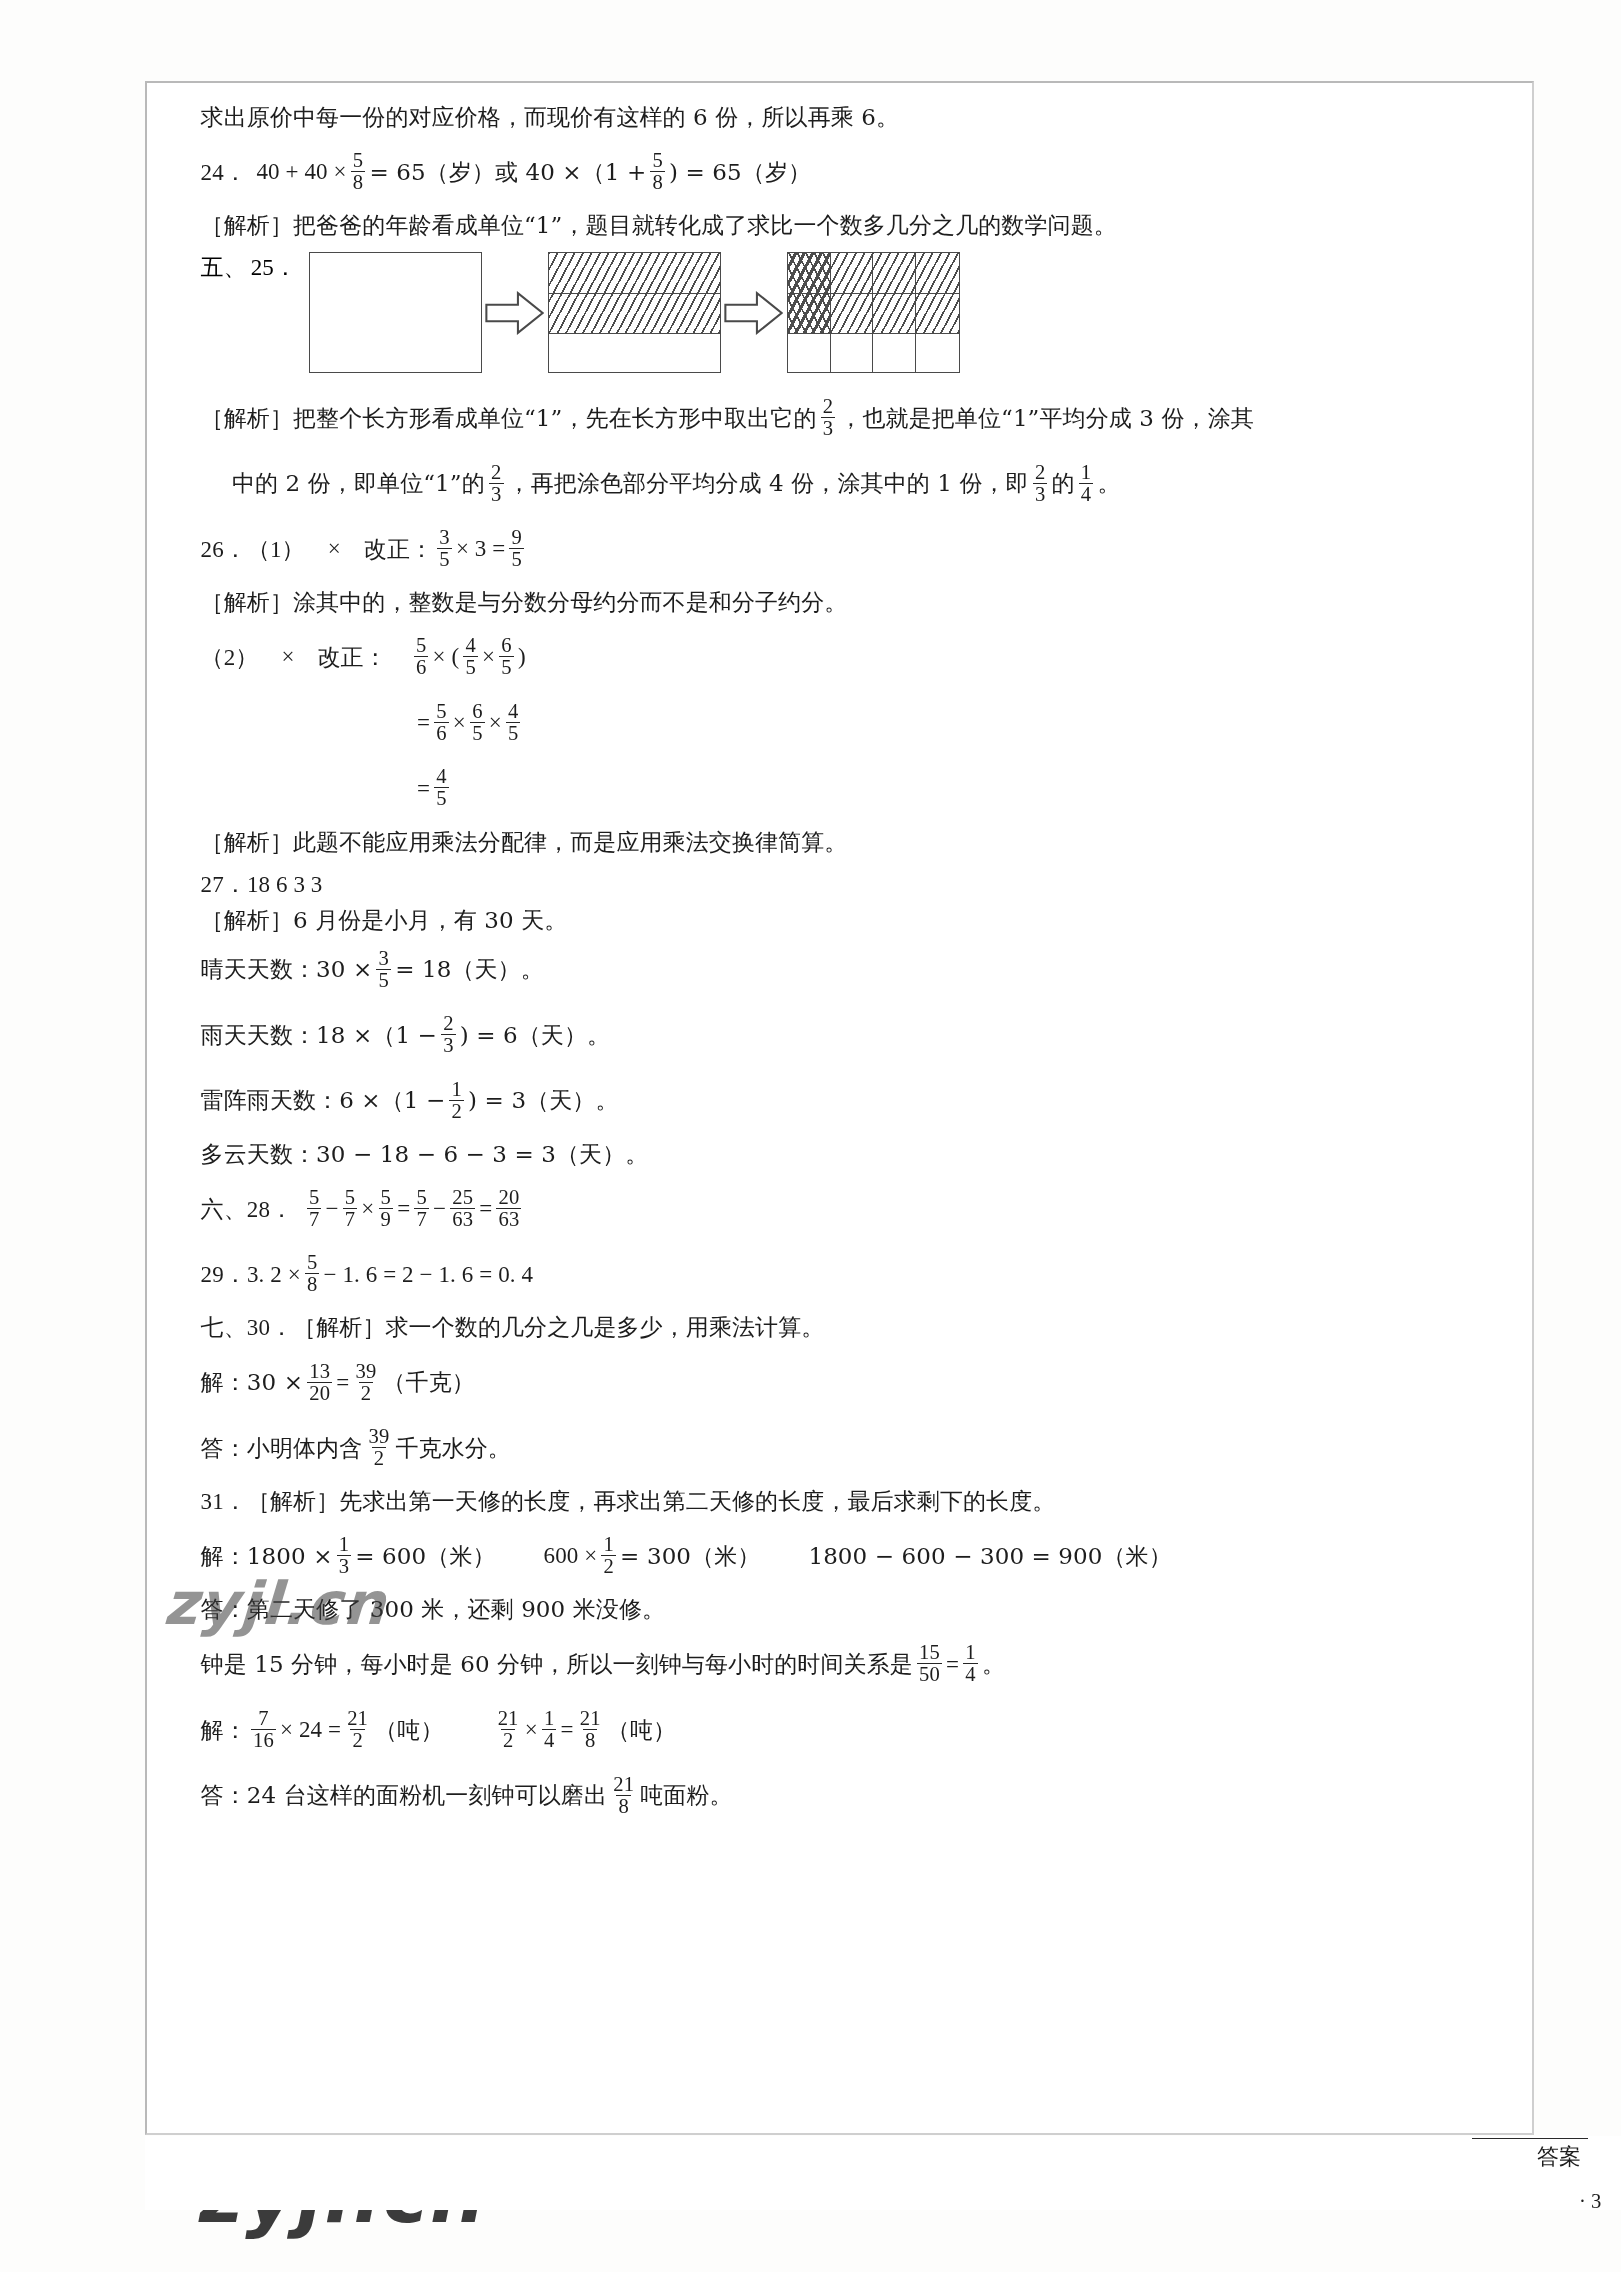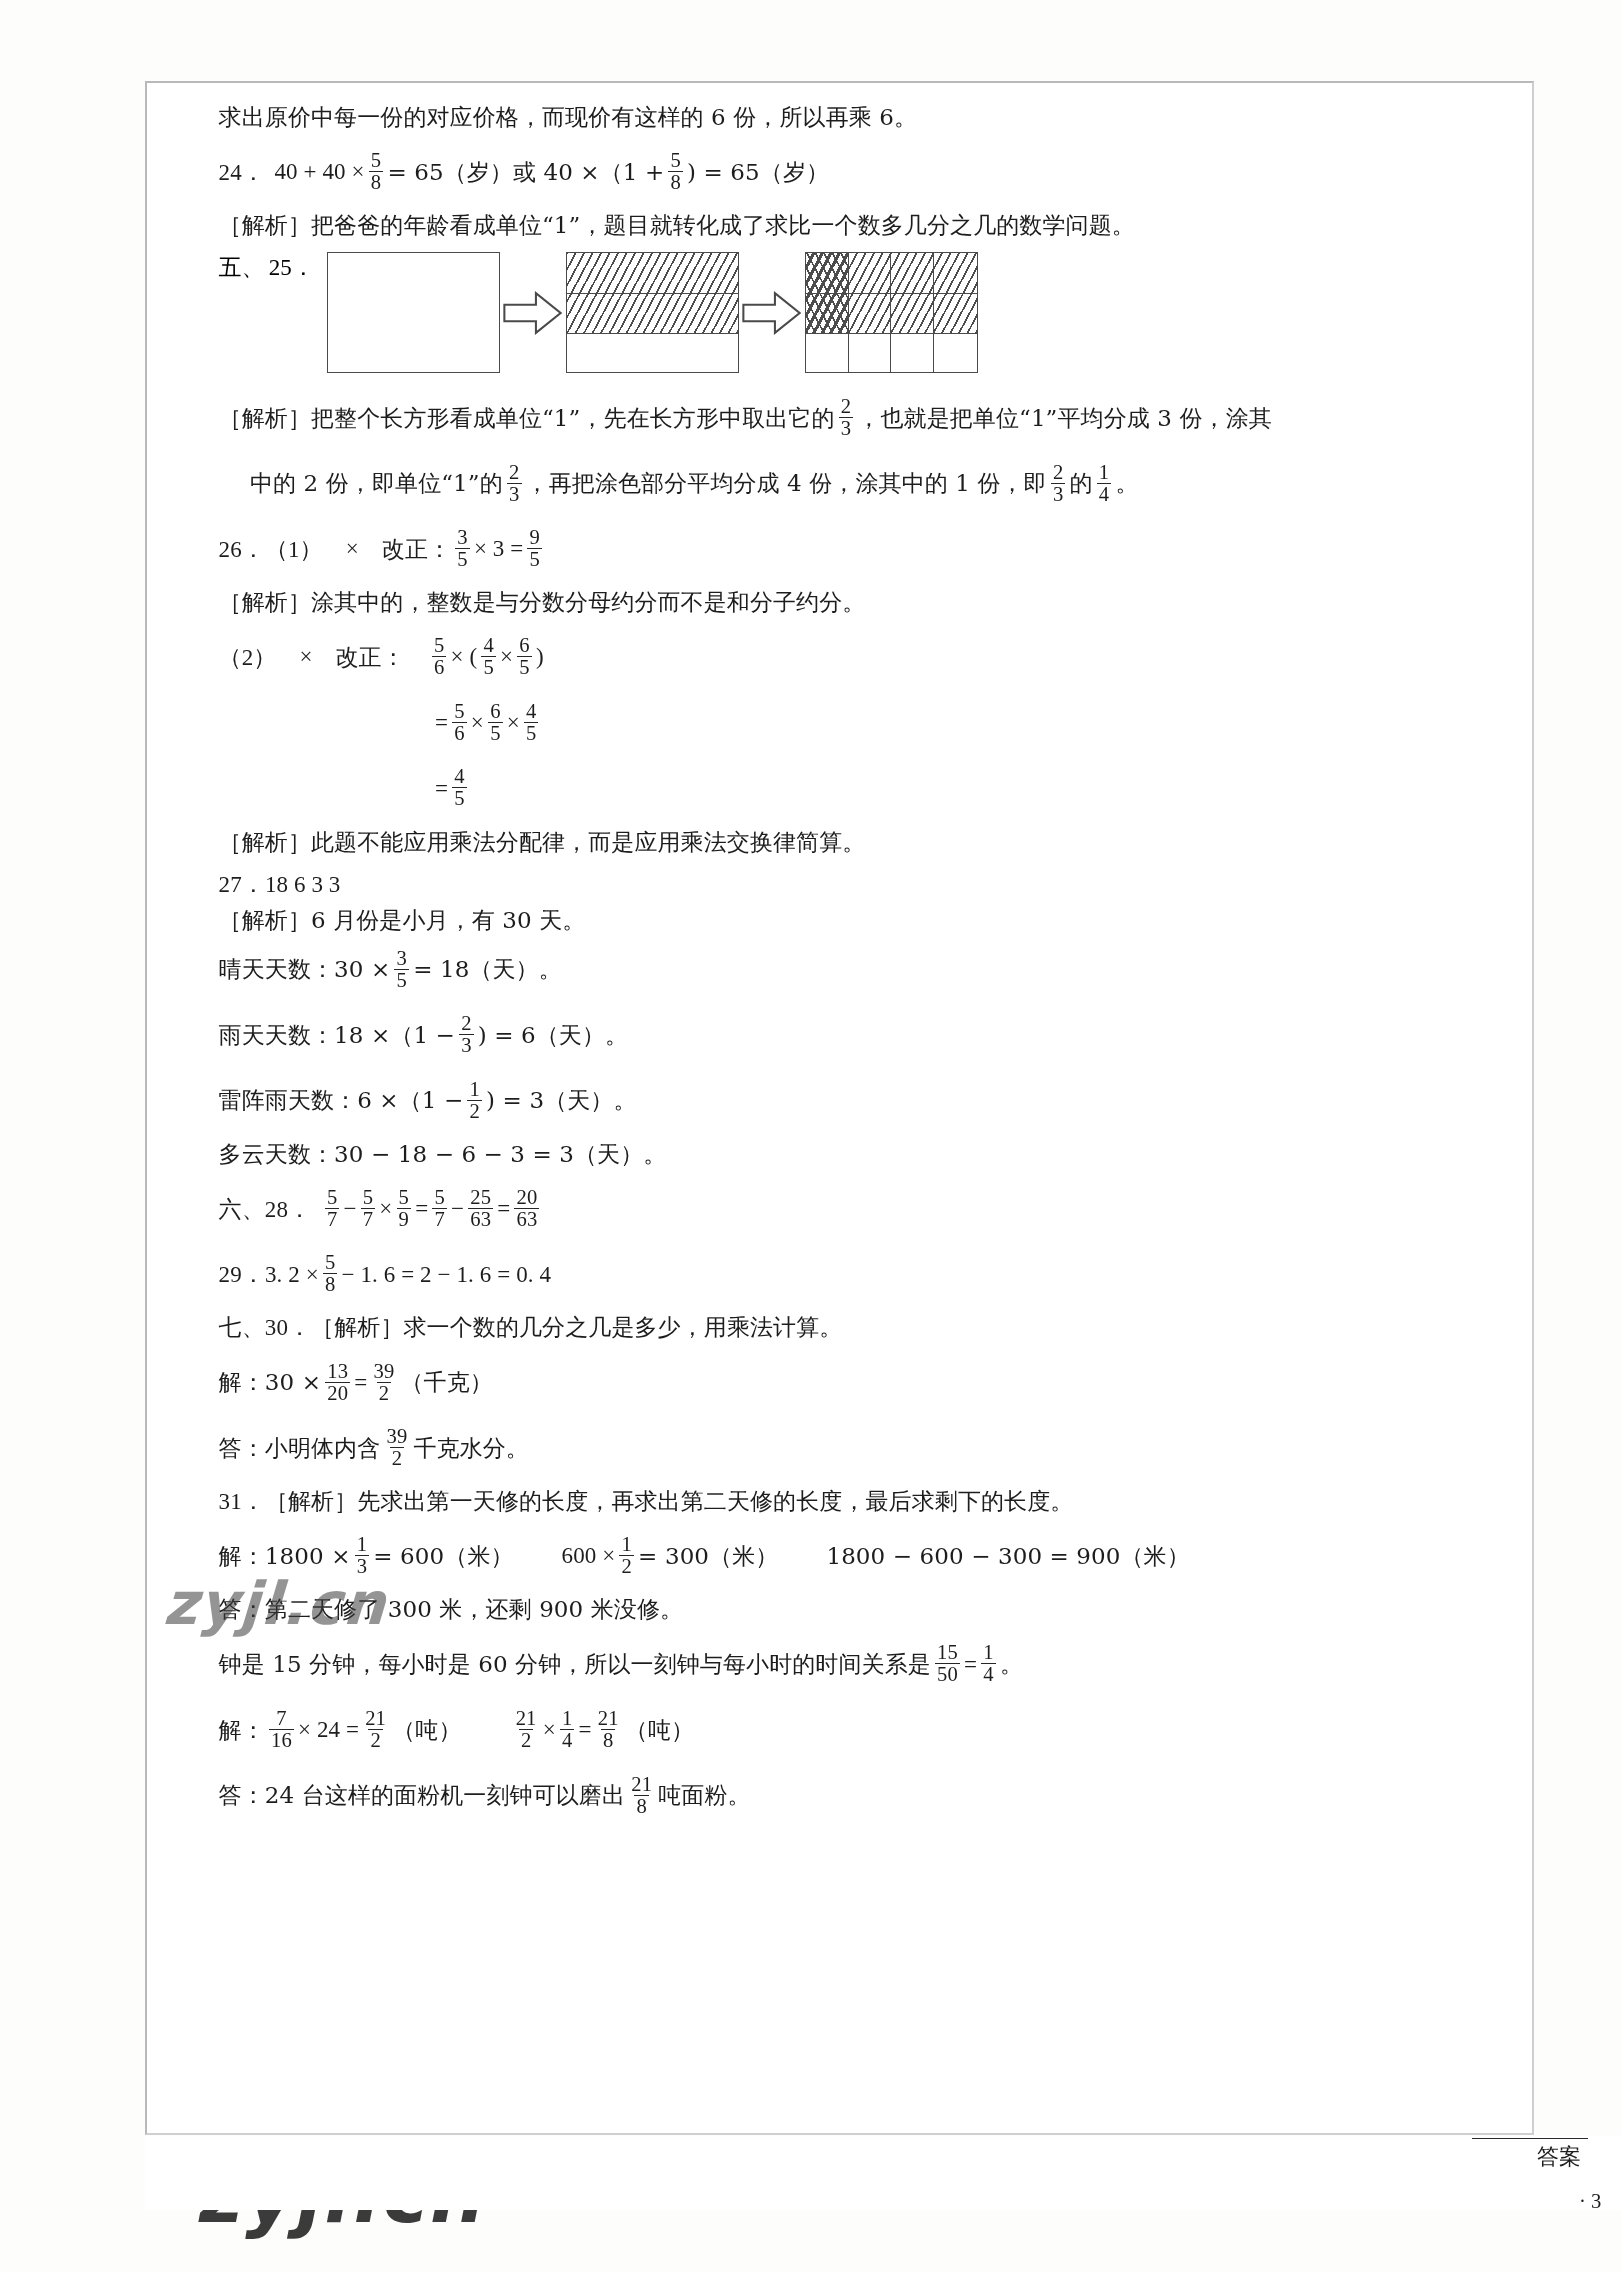--- a/index.html
+++ b/index.html
@@ -21,21 +21,21 @@
     width: 1389px;
     height: 2054px;
     border-left: 2.1px solid #b9b9b9;
     border-top: 2.1px solid #b9b9b9;
     border-right: 2.1px solid #cfcfcf;
     border-bottom: 2.1px solid #cfcfcf;
     background: #ffffff;
   }
   #content {
     position: absolute;
-    left: 168px;
+    left: 150px;
     top: 81px;
     width: 1363px;
     height: 2054px;
     padding: 20.6px 27px 0 41px;
   }
 
   
   .line {
     position: relative;
     display: flex;

